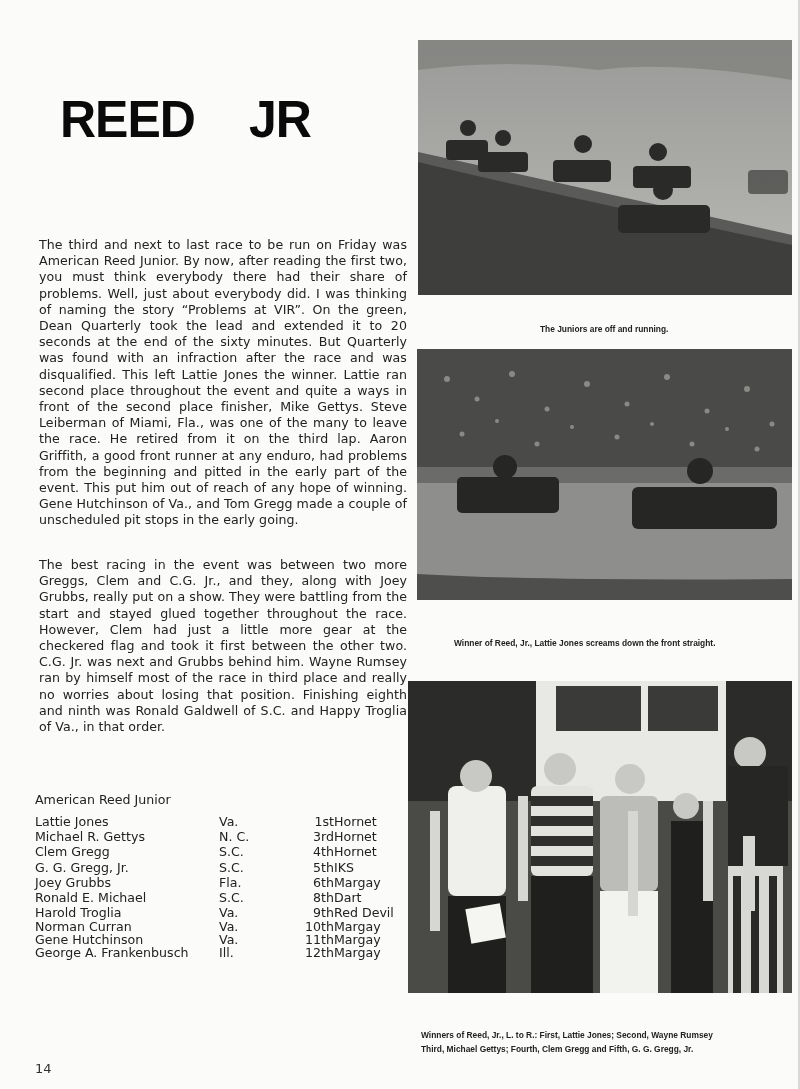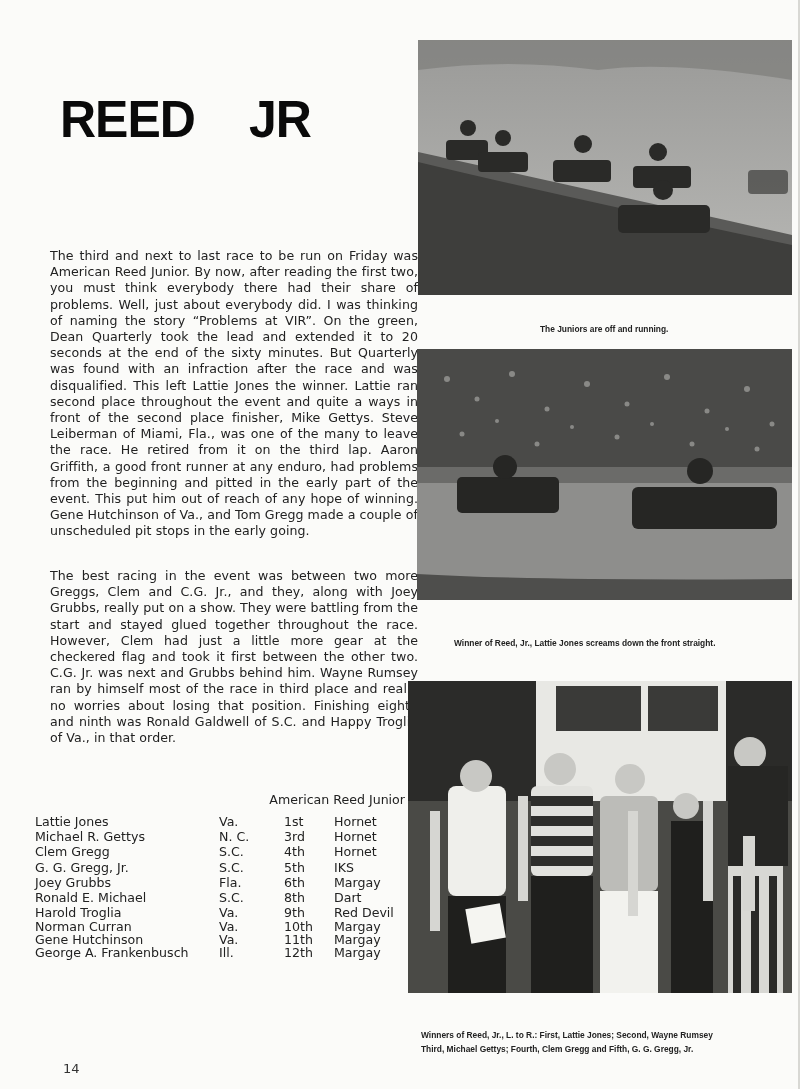--- a/index.html
+++ b/index.html
@@ -11,55 +11,55 @@
   .title {
     position: absolute; left: 60px; top: 94px; margin: 0;
     font-family: "Liberation Sans", sans-serif; font-weight: bold;
     font-size: 50px; letter-spacing: -1px; line-height: 1; color: #0a0a0a;
     transform: scaleY(1.05);
   }
   .title .w2 { margin-left: 54px; }
   .body-text {
     position: absolute; left: 34px; width: 368px;
     font-size: 12.6px; line-height: 16.2px; text-align: justify;
-    letter-spacing: 0.05px; color: #222; margin: 16px;
+    letter-spacing: 0.05px; color: #222; margin: 5px;
   }
   .p1 { top: 232px; }
   .p2 { top: 552px; }
   .results {
     position: absolute; left: 35px; top: 792px; width: 370px;
     font-size: 12.6px; color: #222;
   }
-  .results .rt { margin: 0 0 6px 0; line-height: 16px; text-align: right; }
+  .results .rt { margin: 0 0 6px 0; line-height: 16px; }
   .results table { border-collapse: collapse; }
   .results td { padding: 0; line-height: 15.2px; white-space: nowrap; }
   .results td.c-name { width: 184px; }
   .results td.c-state { width: 65px; }
-  .results td.c-pos { width: 50px; }
+  .results td.c-pos { width: 50px; text-align: right; }
   .results tr.tight td { line-height: 13px; }
   .photo {
     position: absolute; background: #777; overflow: hidden;
   }
   .photo svg { display: block; width: 100%; height: 100%; }
   .ph1 { left: 418px; top: 40px; width: 374px; height: 255px; }
   .ph2 { left: 417px; top: 349px; width: 375px; height: 251px; }
   .ph3 { left: 408px; top: 681px; width: 384px; height: 312px; }
   .caption {
     position: absolute; font-family: "Liberation Sans", sans-serif;
     font-weight: bold; font-size: 8.4px; color: #222; margin: 8px; white-space: nowrap;
   }
   .cap1 { left: 532px; top: 316px; }
   .cap2 { left: 446px; top: 630px; }
   .cap3 {
     position: absolute; left: 417px; top: 1024px; width: 380px;
     font-family: "Liberation Sans", sans-serif; font-weight: bold;
     font-size: 8.4px; line-height: 14px; color: #222; margin: 4px;
   }
   .page-num {
-    position: absolute; left: 35px; top: 1061px; font-size: 13px; color: #333; margin-left: 28px;
+    position: absolute; left: 35px; top: 1061px; font-size: 13px; color: #333;
   }
   .edge-line {
     position: absolute; left: 798px; top: 0; width: 2px; height: 1089px; background: #d8d8d4;
   }
 </style>
 </head>
 <body>
 
 <h1 class="title"><span>REED</span><span class="w2">JR</span></h1>
 

